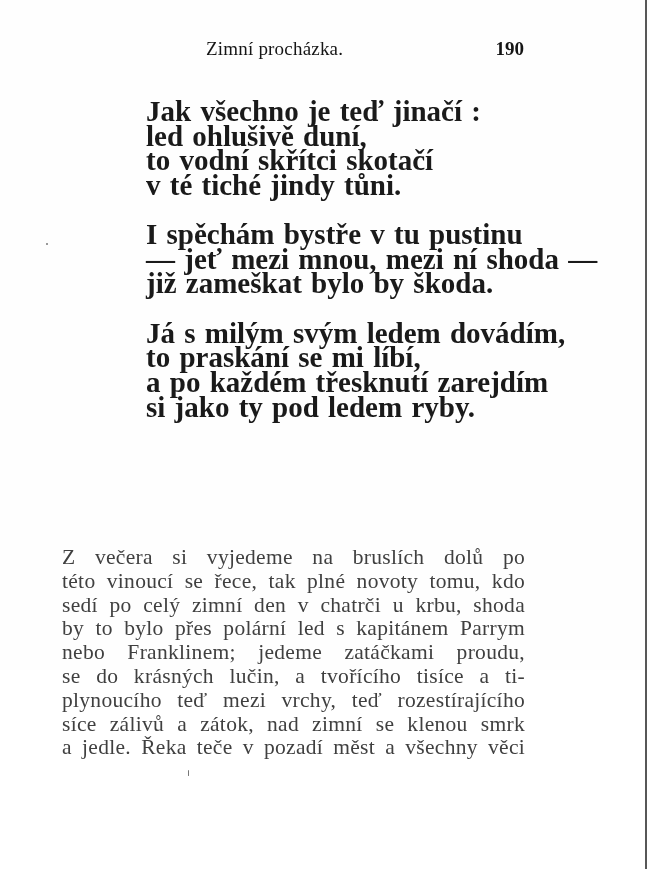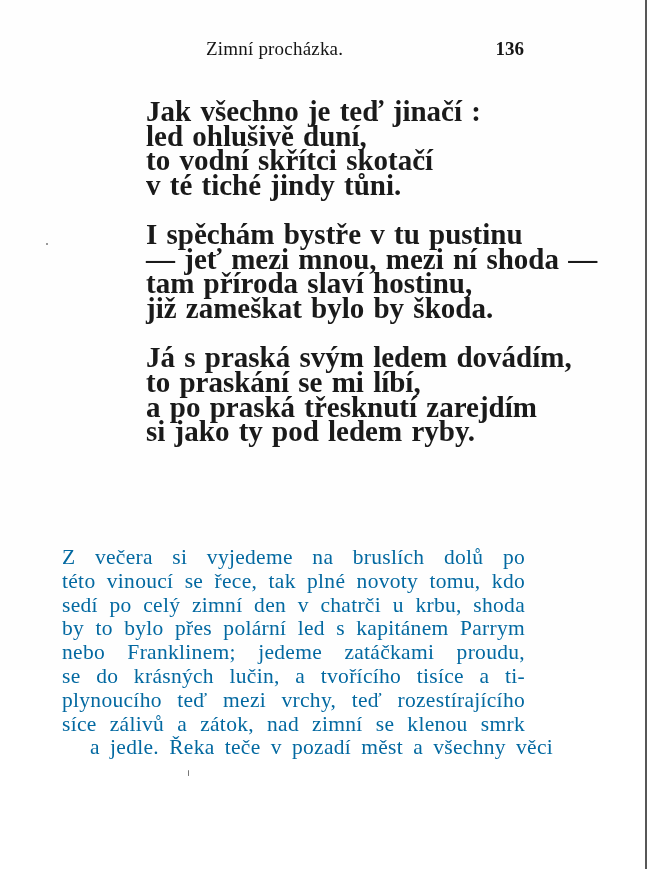--- a/index.html
+++ b/index.html
@@ -67,73 +67,71 @@
     word-spacing: 2px;
   }
   .prose {
     position: absolute;
     left: 62px;
     top: 546px;
     width: 463px;
     font-family: "Liberation Serif", serif;
     font-size: 21.5px;
     line-height: 23.8px;
-    color: #0369a1;
+    color: #404040;
     font-weight: normal;
   }
   .prose .pline {
     display: block;
     white-space: nowrap;
     text-align: justify;
     text-align-last: justify;
     width: 463px;
     letter-spacing: 0.3px;
   }
   .prose .pline.first {
     padding-left: 0;
   }
   .prose .pline.last {
     text-align-last: justify;
-    margin-left: 28px;
   }
   .speck {
     position: absolute;
     width: 2px; height: 2px;
     background: #777;
     border-radius: 1px;
   }
 </style>
 </head>
 <body>
 
 <div class="page">
   <div class="edge"></div>
 
   <div class="running-head">
     <span class="title">Zimní procházka.</span>
-    <span class="pageno">136</span>
+    <span class="pageno">190</span>
   </div>
 
   <div class="poem">
     <div class="stanza">
       <span class="line">Jak všechno je teď jinačí :</span>
       <span class="line">led ohlušivě duní,</span>
       <span class="line">to vodní skřítci skotačí</span>
       <span class="line">v té tiché jindy tůni.</span>
     </div>
     <div class="stanza">
       <span class="line">I spěchám bystře v tu pustinu</span>
       <span class="line">— jeť mezi mnou, mezi ní shoda —</span>
-      <span class="line">tam příroda slaví hostinu,</span>
       <span class="line">již zameškat bylo by škoda.</span>
     </div>
     <div class="stanza">
-      <span class="line">Já s praská svým ledem dovádím,</span>
+      <span class="line">Já s milým svým ledem dovádím,</span>
       <span class="line">to praskání se mi líbí,</span>
-      <span class="line">a po praská třesknutí zarejdím</span>
+      <span class="line">a po každém třesknutí zarejdím</span>
       <span class="line">si jako ty pod ledem ryby.</span>
     </div>
   </div>
 
   <div class="prose">
     <span class="pline first" style="padding-left:0">Z večera si vyjedeme na bruslích dolů po</span>
     <span class="pline">této vinoucí se řece, tak plné novoty tomu, kdo</span>
     <span class="pline">sedí po celý zimní den v chatrči u krbu, shoda</span>
     <span class="pline">by to bylo přes polární led s kapitánem Parrym</span>
     <span class="pline">nebo Franklinem; jedeme zatáčkami proudu,</span>

